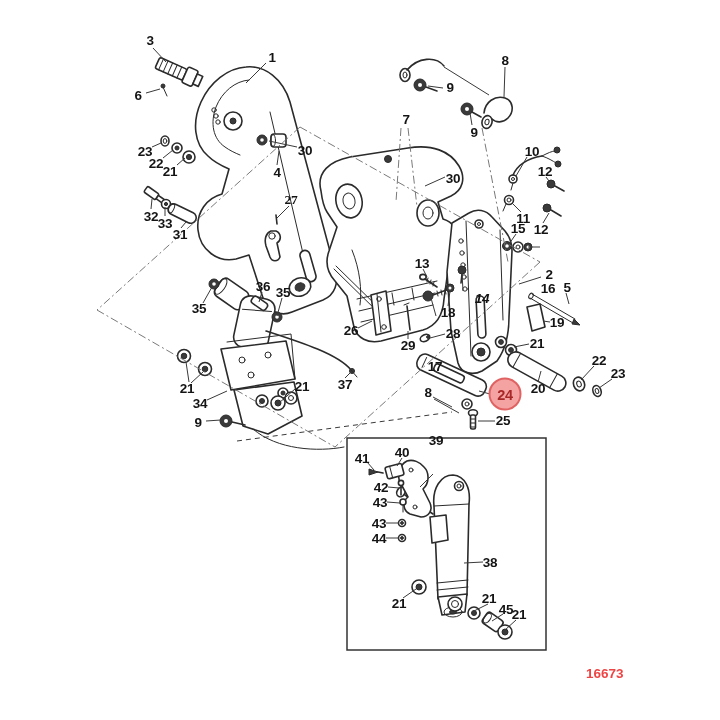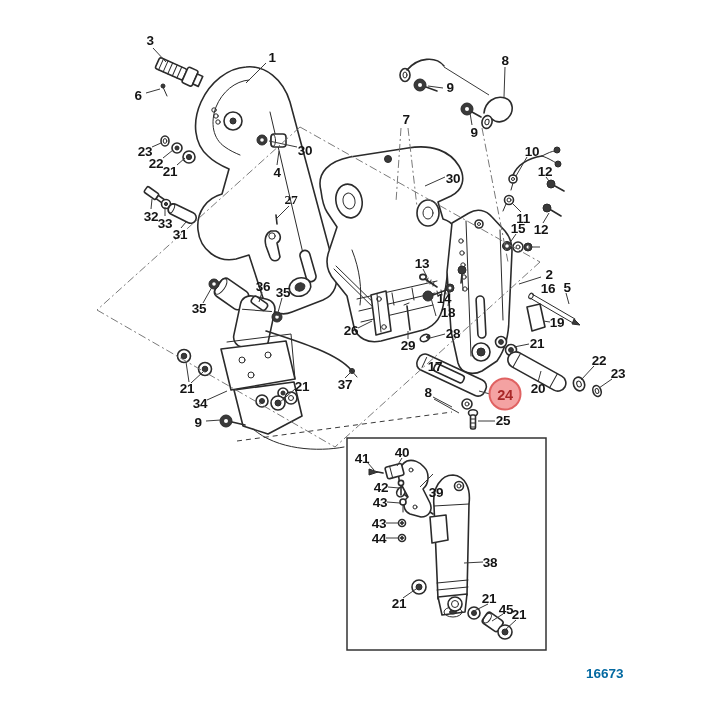--- a/index.html
+++ b/index.html
@@ -10,21 +10,21 @@
   #anno-layer{z-index:2;pointer-events:none;}
   #callout-layer{position:absolute;left:0;top:0;width:720px;height:720px;z-index:3;}
   .callout{position:absolute;transform:translate(-50%,-50%);
            font-weight:bold;font-size:13.5px;color:#141414;white-space:nowrap;
            letter-spacing:-0.3px;}
   .callout.highlighted{width:33px;height:33px;border-radius:50%;
            background:#f4a2a2;border:2px solid #e06262;color:#a82828;
            display:flex;align-items:center;justify-content:center;
            font-size:14.5px;box-sizing:border-box;cursor:pointer;}
   #figure-number{position:absolute;left:586px;top:666px;font-weight:bold;
-           font-size:13.5px;color:#0369a1;z-index:3;}
+           font-size:13.5px;color:#ef4444;z-index:3;}
   
   .ln{fill:none;stroke:#2b2b2b;stroke-width:1.6;stroke-linejoin:round;stroke-linecap:round;}
   .lnthin{fill:none;stroke:#2b2b2b;stroke-width:1;stroke-linecap:round;}
   .wh{fill:#ffffff;stroke:#2b2b2b;stroke-width:1.6;stroke-linejoin:round;}
   .dk{fill:#3a3a3a;stroke:#2b2b2b;stroke-width:1;}
 </style>
 </head>
 <body>
 
 <div id="stage">
@@ -459,21 +459,21 @@
       <div class="callout" style="left: 165px; top: 223px;">33</div>
       <div class="callout" style="left: 518px; top: 228px;">15</div>
       <div class="callout" style="left: 541px; top: 229px;">12</div>
       <div class="callout" style="left: 180px; top: 234px;">31</div>
       <div class="callout" style="left: 548px; top: 259px; margin-top: 29px;">16</div>
       <div class="callout" style="left: 422px; top: 263px;">13</div>
       <div class="callout" style="left: 549px; top: 274px;">2</div>
       <div class="callout" style="left: 263px; top: 286px;">36</div>
       <div class="callout" style="left: 567px; top: 287px;">5</div>
       <div class="callout" style="left: 283px; top: 292px;">35</div>
-      <div class="callout" style="left: 444px; top: 298px;">14</div>
+      <div class="callout" style="left: 482px; top: 298px; font-style: italic;">14</div>
       <div class="callout" style="left: 199px; top: 308px;">35</div>
       <div class="callout" style="left: 448px; top: 312px;">18</div>
       <div class="callout" style="left: 435px; top: 322px; margin-top: 44px;">17</div>
       <div class="callout" style="left: 557px; top: 322px;">19</div>
       <div class="callout" style="left: 351px; top: 330px;">26</div>
       <div class="callout" style="left: 453px; top: 333px;">28</div>
       <div class="callout" style="left: 537px; top: 343px;">21</div>
       <div class="callout" style="left: 408px; top: 345px;">29</div>
       <div class="callout" style="left: 599px; top: 360px;">22</div>
       <div class="callout" style="left: 618px; top: 373px;">23</div>
@@ -481,21 +481,21 @@
       <div class="callout" style="left: 302px; top: 386px;">21</div>
       <div class="callout" style="left: 187px; top: 388px;">21</div>
       <div class="callout" style="left: 538px; top: 388px;">20</div>
       <div class="callout" style="left: 428px; top: 392px;">8</div>
       <div class="callout highlighted" style="left: 505px; top: 394px;">24</div>
       <div class="callout" style="left: 200px; top: 403px;">34</div>
       <div class="callout" style="left: 503px; top: 420px;">25</div>
       <div class="callout" style="left: 198px; top: 422px;">9</div>
       <div class="callout" style="left: 402px; top: 452px;">40</div>
       <div class="callout" style="left: 362px; top: 458px;">41</div>
-      <div class="callout" style="left: 436px; top: 492px;">39</div>
+      <div class="callout" style="left: 436px; top: 440px;">39</div>
       <div class="callout" style="left: 381px; top: 487px;">42</div>
       <div class="callout" style="left: 380px; top: 502px;">43</div>
       <div class="callout" style="left: 379px; top: 523px;">43</div>
       <div class="callout" style="left: 379px; top: 538px;">44</div>
       <div class="callout" style="left: 490px; top: 562px;">38</div>
       <div class="callout" style="left: 489px; top: 598px;">21</div>
       <div class="callout" style="left: 399px; top: 603px;">21</div>
       <div class="callout" style="left: 506px; top: 609px;">45</div>
       <div class="callout" style="left: 519px; top: 614px;">21</div>
     </div>

